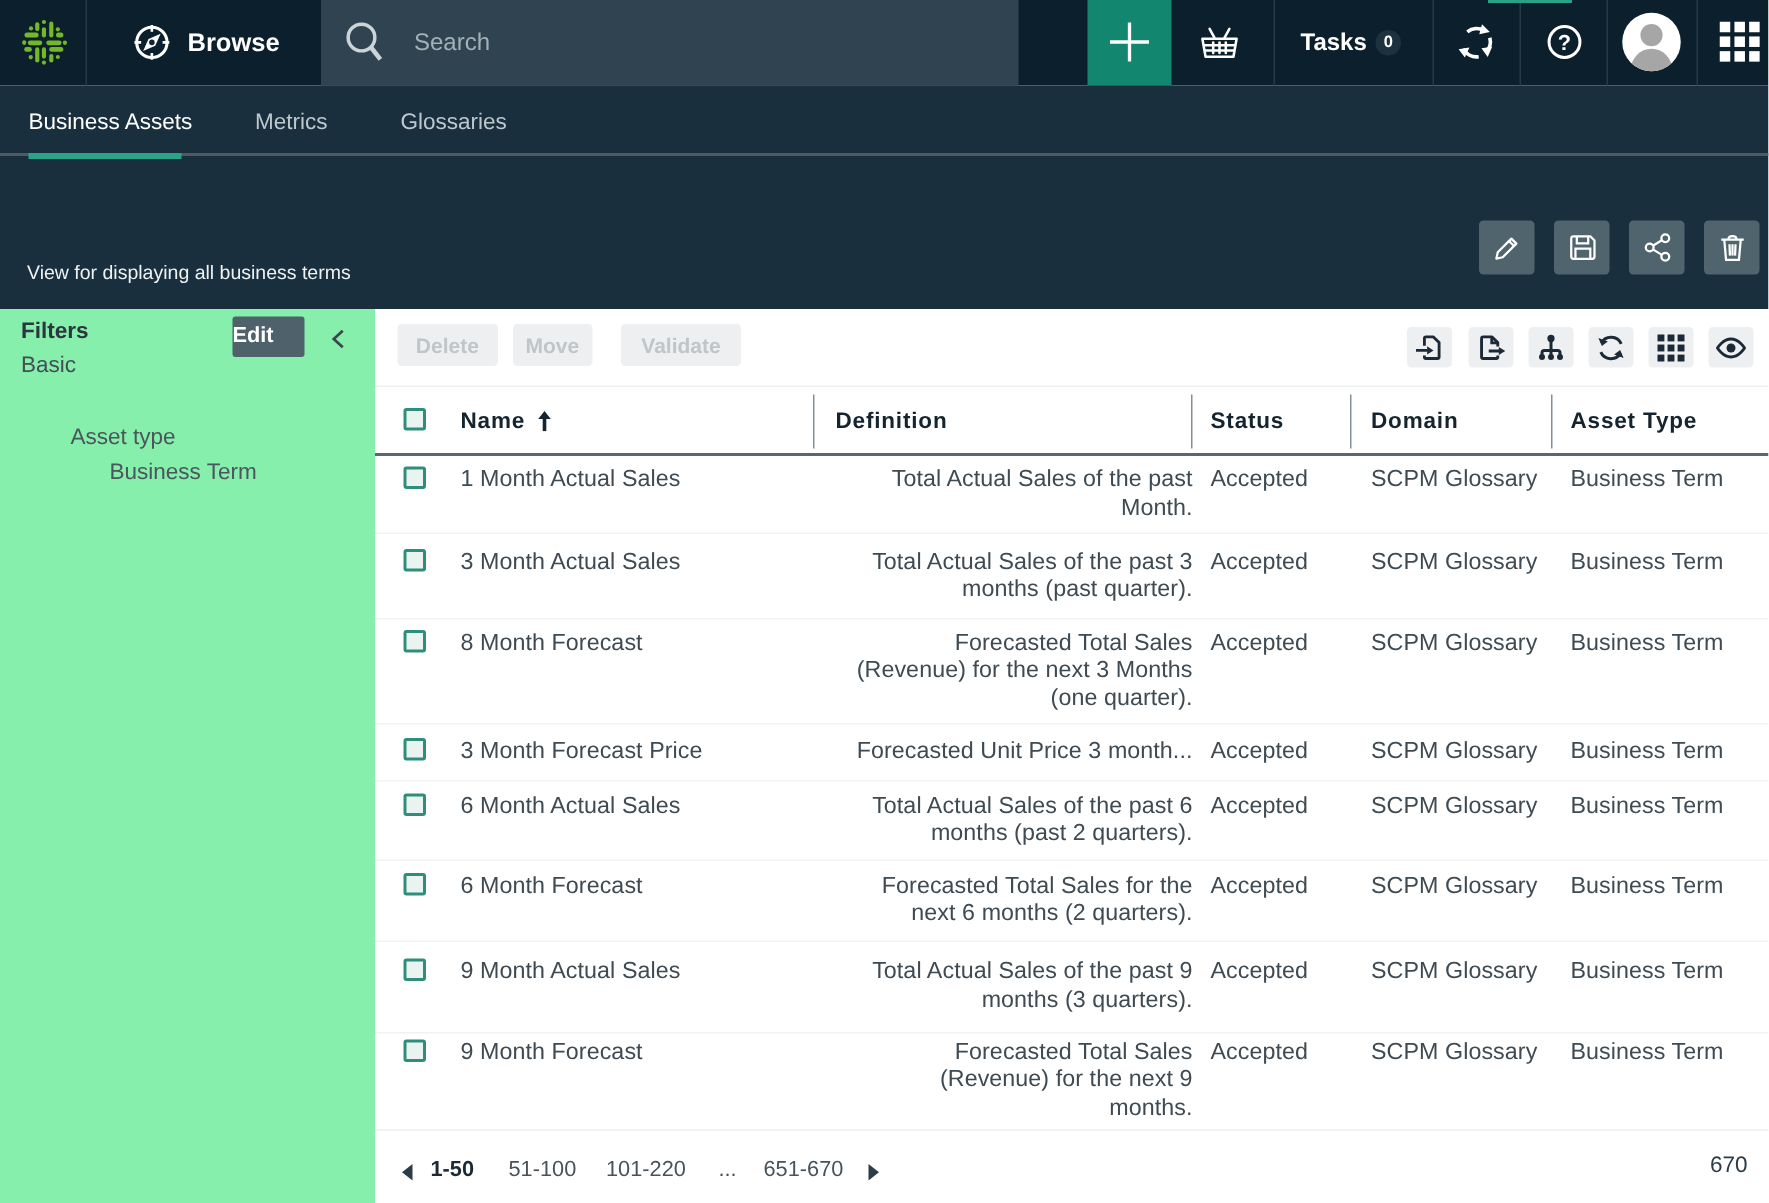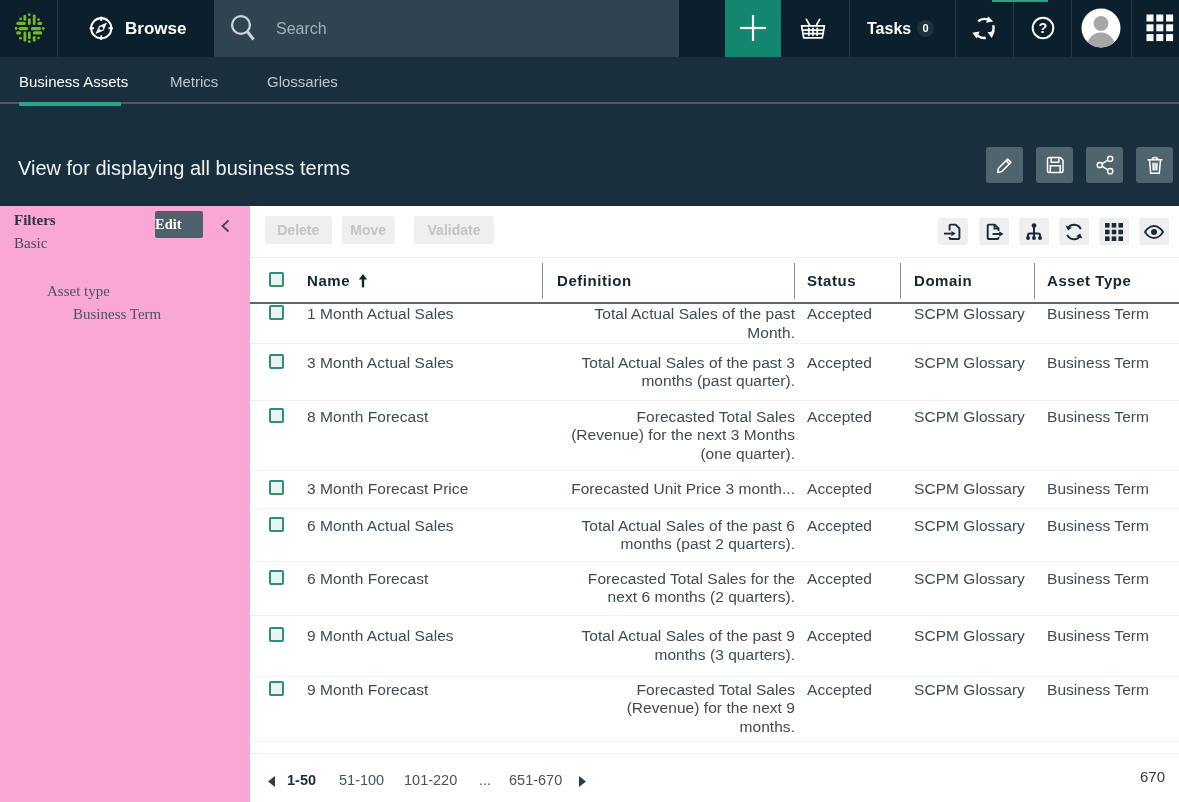--- a/index.html
+++ b/index.html
@@ -14,24 +14,24 @@
   #tealline { position:absolute; left:992px; top:0; width:56px; height:2px; background:#2aa185; }
   .ttext { position:absolute; color:#fff; font-weight:bold; }
   
   #tabs { left:0; top:57px; width:1179px; height:47px; background:#192f3d; border-bottom:2px solid #4f5a63; z-index:3; }
   .tab { position:absolute; top:15.5px; font-size:15px; color:#bdc8ce; }
   #tabuline { position:absolute; left:19px; top:45px; width:102px; height:4px; background:#2aa489; }
   
   #phead { left:0; top:104px; width:1179px; height:102px; background:#192f3d; }
   #btbtn { position:absolute; left:18px; top:21px; width:188px; height:37px; background:#50646e; border-radius:2px; color:#fff; font-weight:bold; font-size:17px; line-height:37px; padding-left:17px; }
   #btbtn .caret { position:absolute; left:153px; top:16px; width:0; height:0; border-left:6.5px solid transparent; border-right:6.5px solid transparent; border-top:6.5px solid #dde3e6; }
-  #subtitle { position:absolute; left:18px; top:53px; font-size:20px; color:#eef2f3; }
+  #subtitle { position:absolute; left:18px; top:70px; font-size:13px; color:#eef2f3; }
   .hibtn { position:absolute; top:43px; width:37px; height:36px; background:#50646e; border-radius:3px; display:flex; align-items:center; justify-content:center; }
   
-  #sidebar { left:0; top:206px; width:250px; height:596px; background:#f9a8d4;font-family:Liberation Serif, serif; }
+  #sidebar { left:0; top:206px; width:250px; height:596px; background:#86efac; }
   
   #content { left:250px; top:206px; width:929px; height:596px; background:#fff; }
   .toolbtn { position:absolute; top:10px; height:28px; background:#edeff1; border-radius:3px; color:#c1c5c8; font-weight:bold; font-size:14px; text-align:center; line-height:28px; }
   .tibtn { position:absolute; top:12px; width:30px; height:27px; background:#edeff1; border-radius:3px; display:flex; align-items:center; justify-content:center; }
   #tablehead { position:absolute; left:0; top:52px; width:929px; height:46px; border-bottom:2px solid #566871; }
   .colsep { position:absolute; top:5px; width:1px; height:36px; background:#848f96; }
   .hcell { position:absolute; top:14px; font-size:15px; font-weight:bold; color:#15242e; letter-spacing:0.55px; }
   .cb { display:inline-block; width:15px; height:15px; border:2px solid #2f8d7b; border-radius:2px; background:#e9f3f0; }
   #rows { position:absolute; left:0; top:98px; width:929px; }
   .row { position:relative; border-bottom:1.5px solid #f0f2f3; }
@@ -286,21 +286,21 @@
     <div class="hcell" style="left:307px">Definition</div>
     <div class="hcell" style="left:557px">Status</div>
     <div class="hcell" style="left:664px">Domain</div>
     <div class="hcell" style="left:797px">Asset Type</div>
     <div class="colsep" style="left:291.5px"></div>
     <div class="colsep" style="left:543.5px"></div>
     <div class="colsep" style="left:650px"></div>
     <div class="colsep" style="left:784px"></div>
   </div>
   <div id="rows">
-      <div class="row" style="height:40px">
+      <div class="row" style="height:52px">
     <div class="cell" style="left:19px;top:50%;margin-top:-18.5px;height:37.0px"><span class="cb"></span></div>
     <div class="cell cname" style="top:50%;margin-top:-18.5px;height:37.0px">1 Month Actual Sales</div>
     <div class="cell cdef" style="top:50%;margin-top:-18.5px;height:37.0px">Total Actual Sales of the past<br>Month.</div>
     <div class="cell cst" style="top:50%;margin-top:-18.5px;height:37.0px">Accepted</div>
     <div class="cell cdom" style="top:50%;margin-top:-18.5px;height:37.0px">SCPM Glossary</div>
     <div class="cell cat" style="top:50%;margin-top:-18.5px;height:37.0px">Business Term</div>
   </div>
       <div class="row" style="height:57px">
     <div class="cell" style="left:19px;top:50%;margin-top:-18.5px;height:37.0px"><span class="cb"></span></div>
     <div class="cell cname" style="top:50%;margin-top:-18.5px;height:37.0px">3 Month Actual Sales</div>

